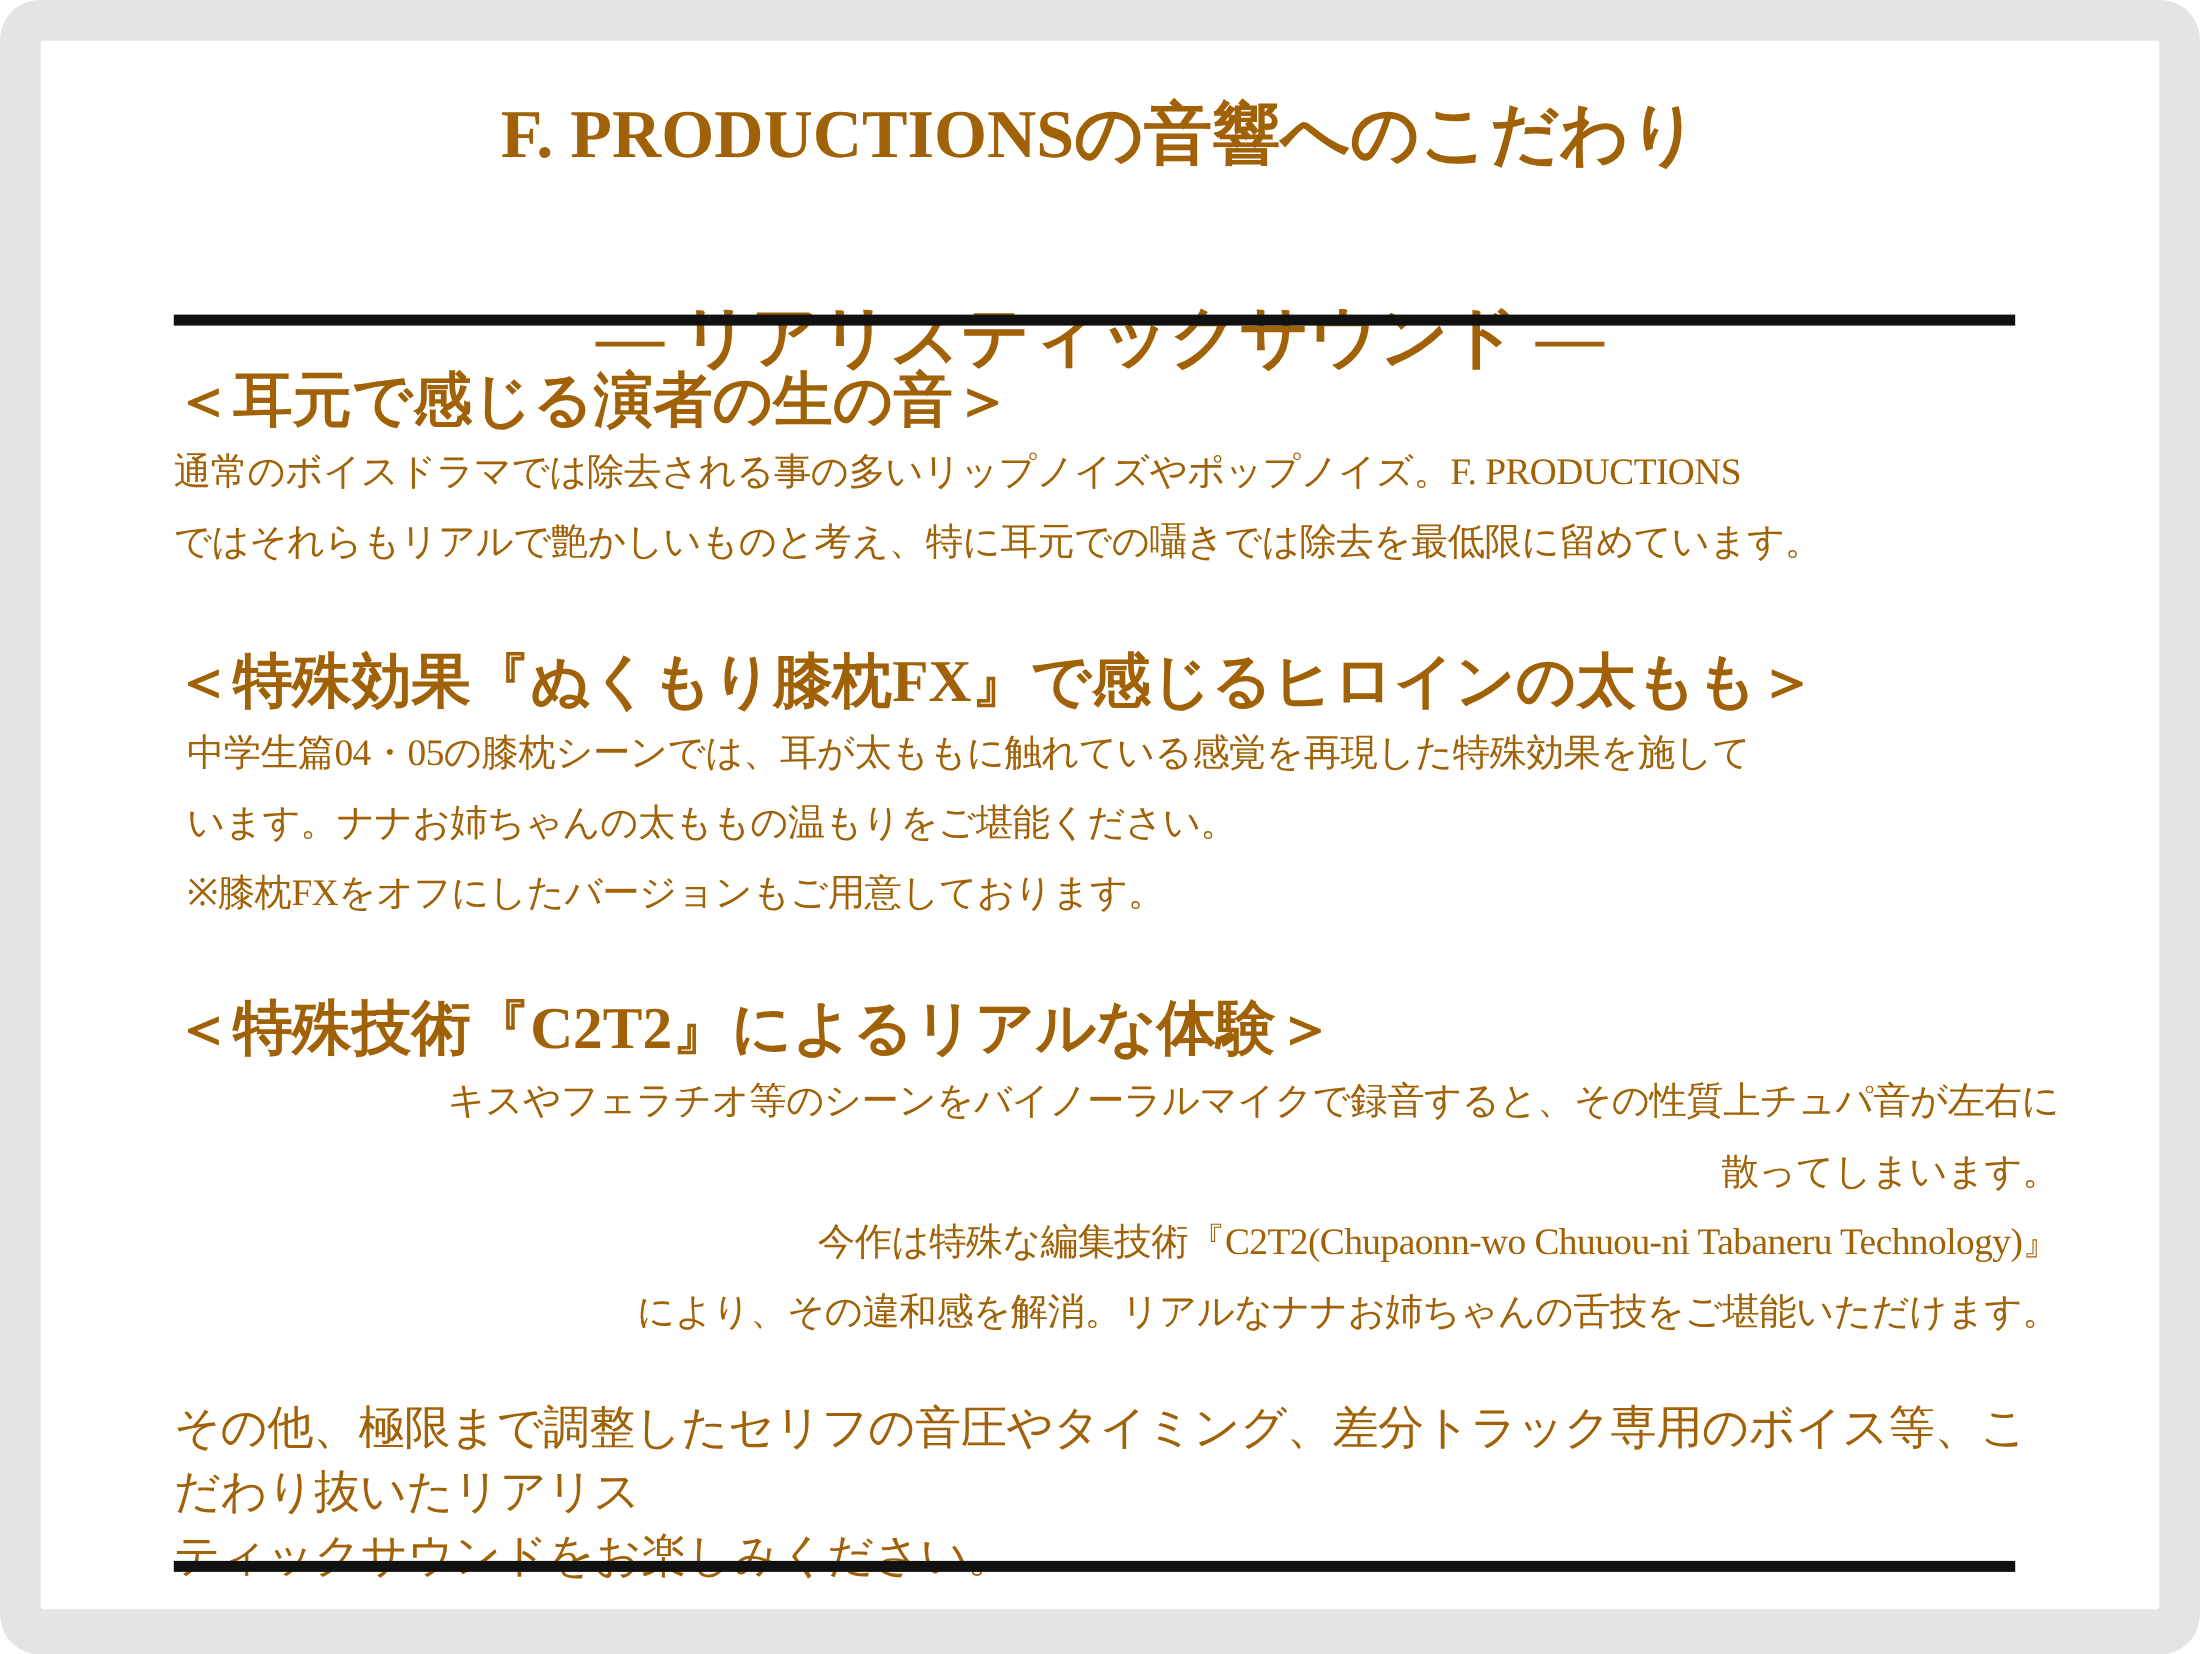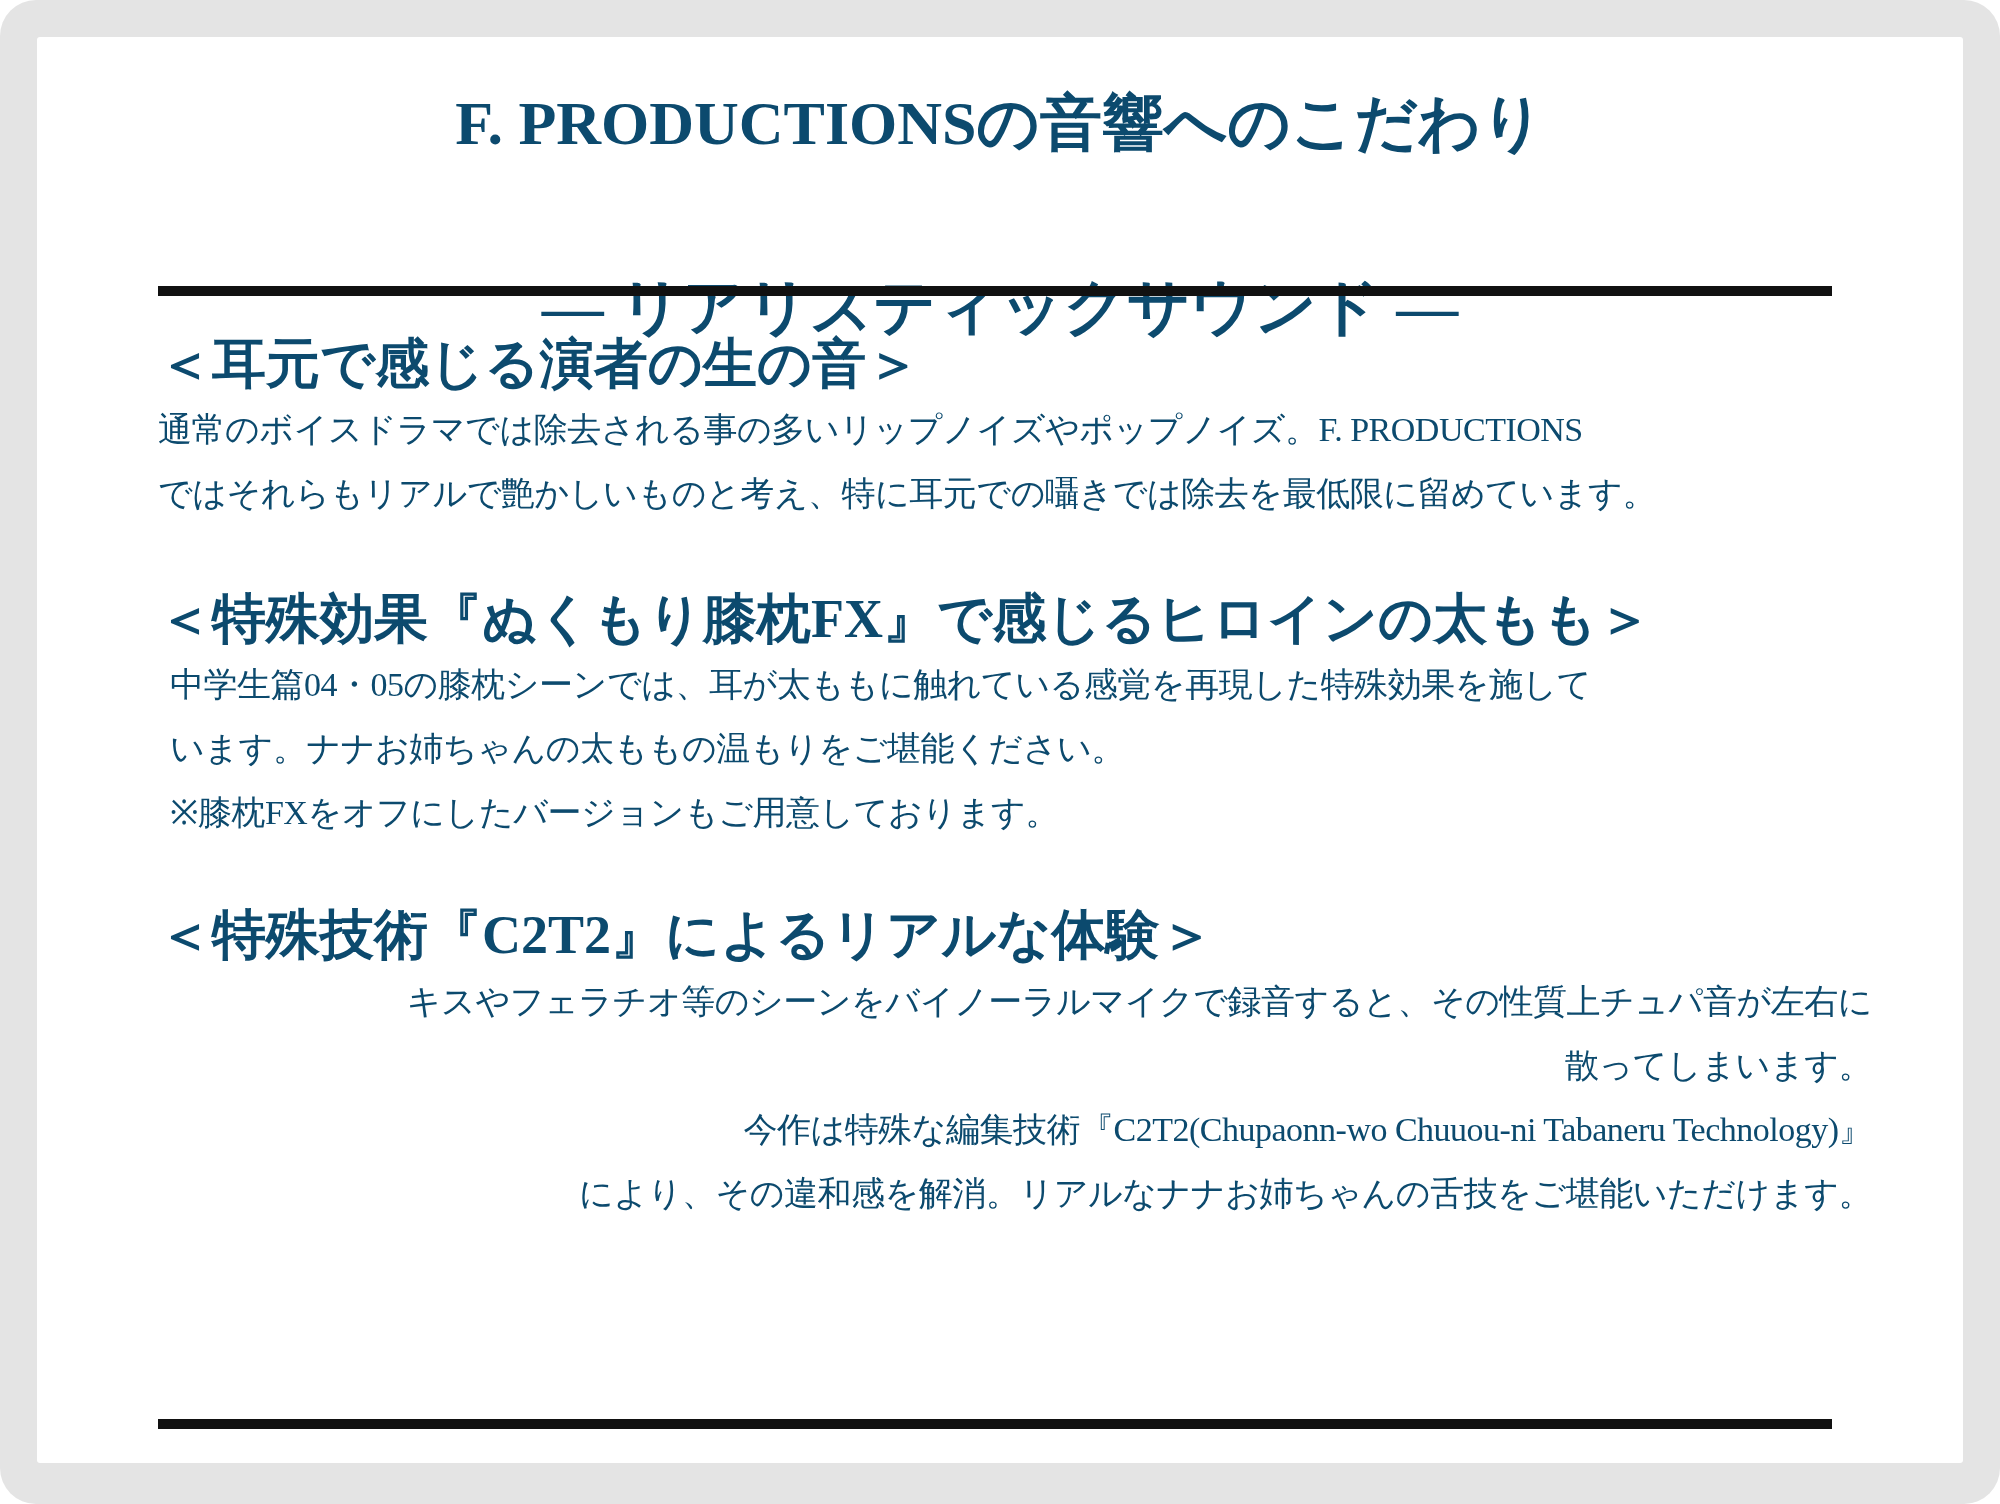--- a/index.html
+++ b/index.html
@@ -7,21 +7,21 @@
     padding: 0;
     background: #ffffff;
   }
   .canvas {
     position: relative;
     width: 2000px;
     height: 1504px;
     background: #ffffff;
     overflow: hidden;
     font-family: "Liberation Serif", "DejaVu Serif", serif;
-    color: #0c4a6e;
+    color: #a16207;
   }
   .frame {
     position: absolute;
     inset: 0;
     background: #e4e4e4;
     border-radius: 36px;
   }
   .card {
     position: absolute;
     left: 37px;
@@ -111,17 +111,19 @@
     <div class="body-text body-2">中学生篇04・05の膝枕シーンでは、耳が太ももに触れている感覚を再現した特殊効果を施して
 います。ナナお姉ちゃんの太ももの温もりをご堪能ください。
 ※膝枕FXをオフにしたバージョンもご用意しております。</div>
 
     <div class="heading heading-3">＜特殊技術『C2T2』によるリアルな体験＞</div>
     <div class="body-text body-3">キスやフェラチオ等のシーンをバイノーラルマイクで録音すると、その性質上チュパ音が左右に
 散ってしまいます。
 今作は特殊な編集技術『C2T2(Chupaonn-wo Chuuou-ni Tabaneru Technology)』
 により、その違和感を解消。リアルなナナお姉ちゃんの舌技をご堪能いただけます。</div>
 
+    <div class="closing-text">その他、極限まで調整したセリフの音圧やタイミング、差分トラック専用のボイス等、こだわり抜いたリアリス
+ティックサウンドをお楽しみください。</div>
 
     <div class="rule rule-bottom"></div>
 
   </div>
 </div>
 
 </body></html>

